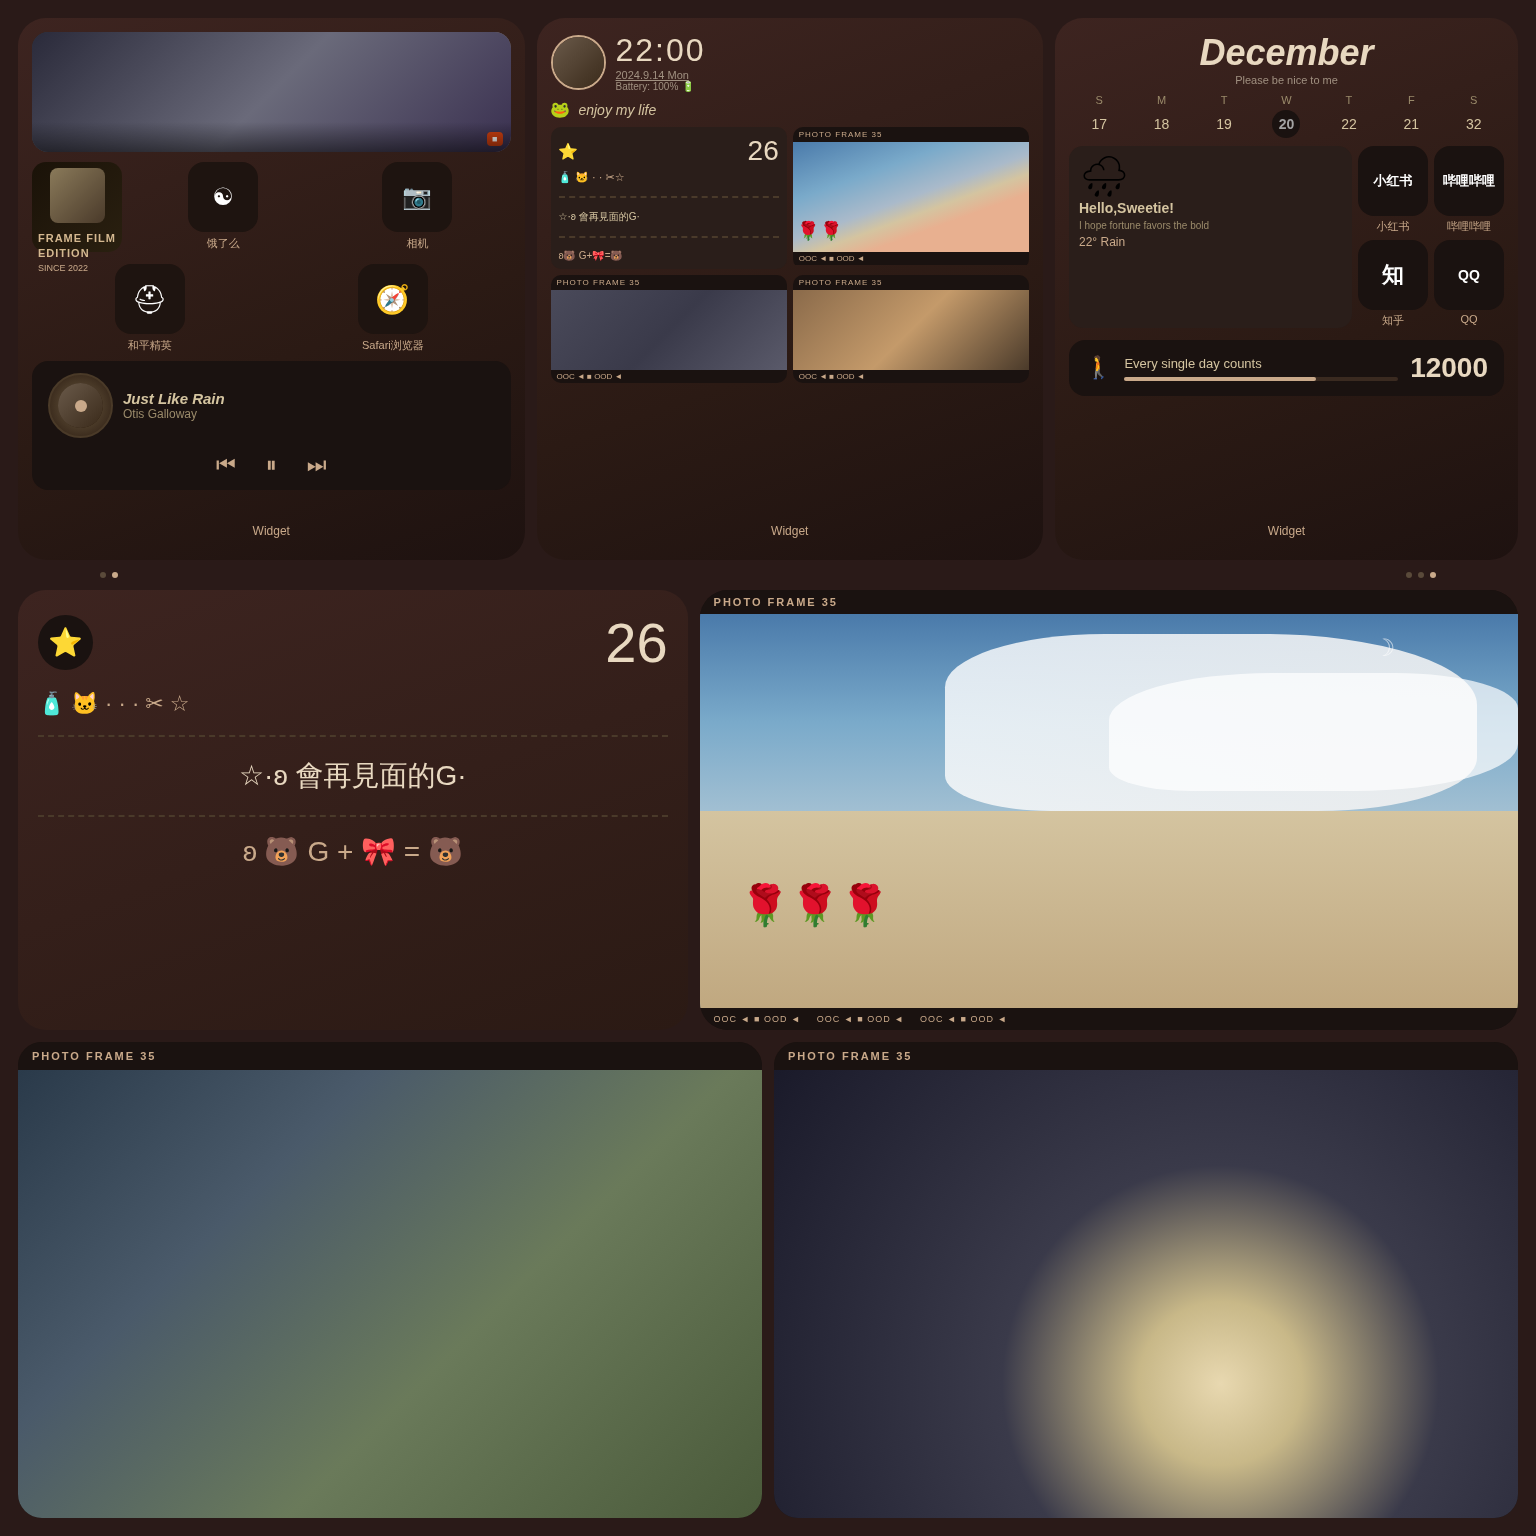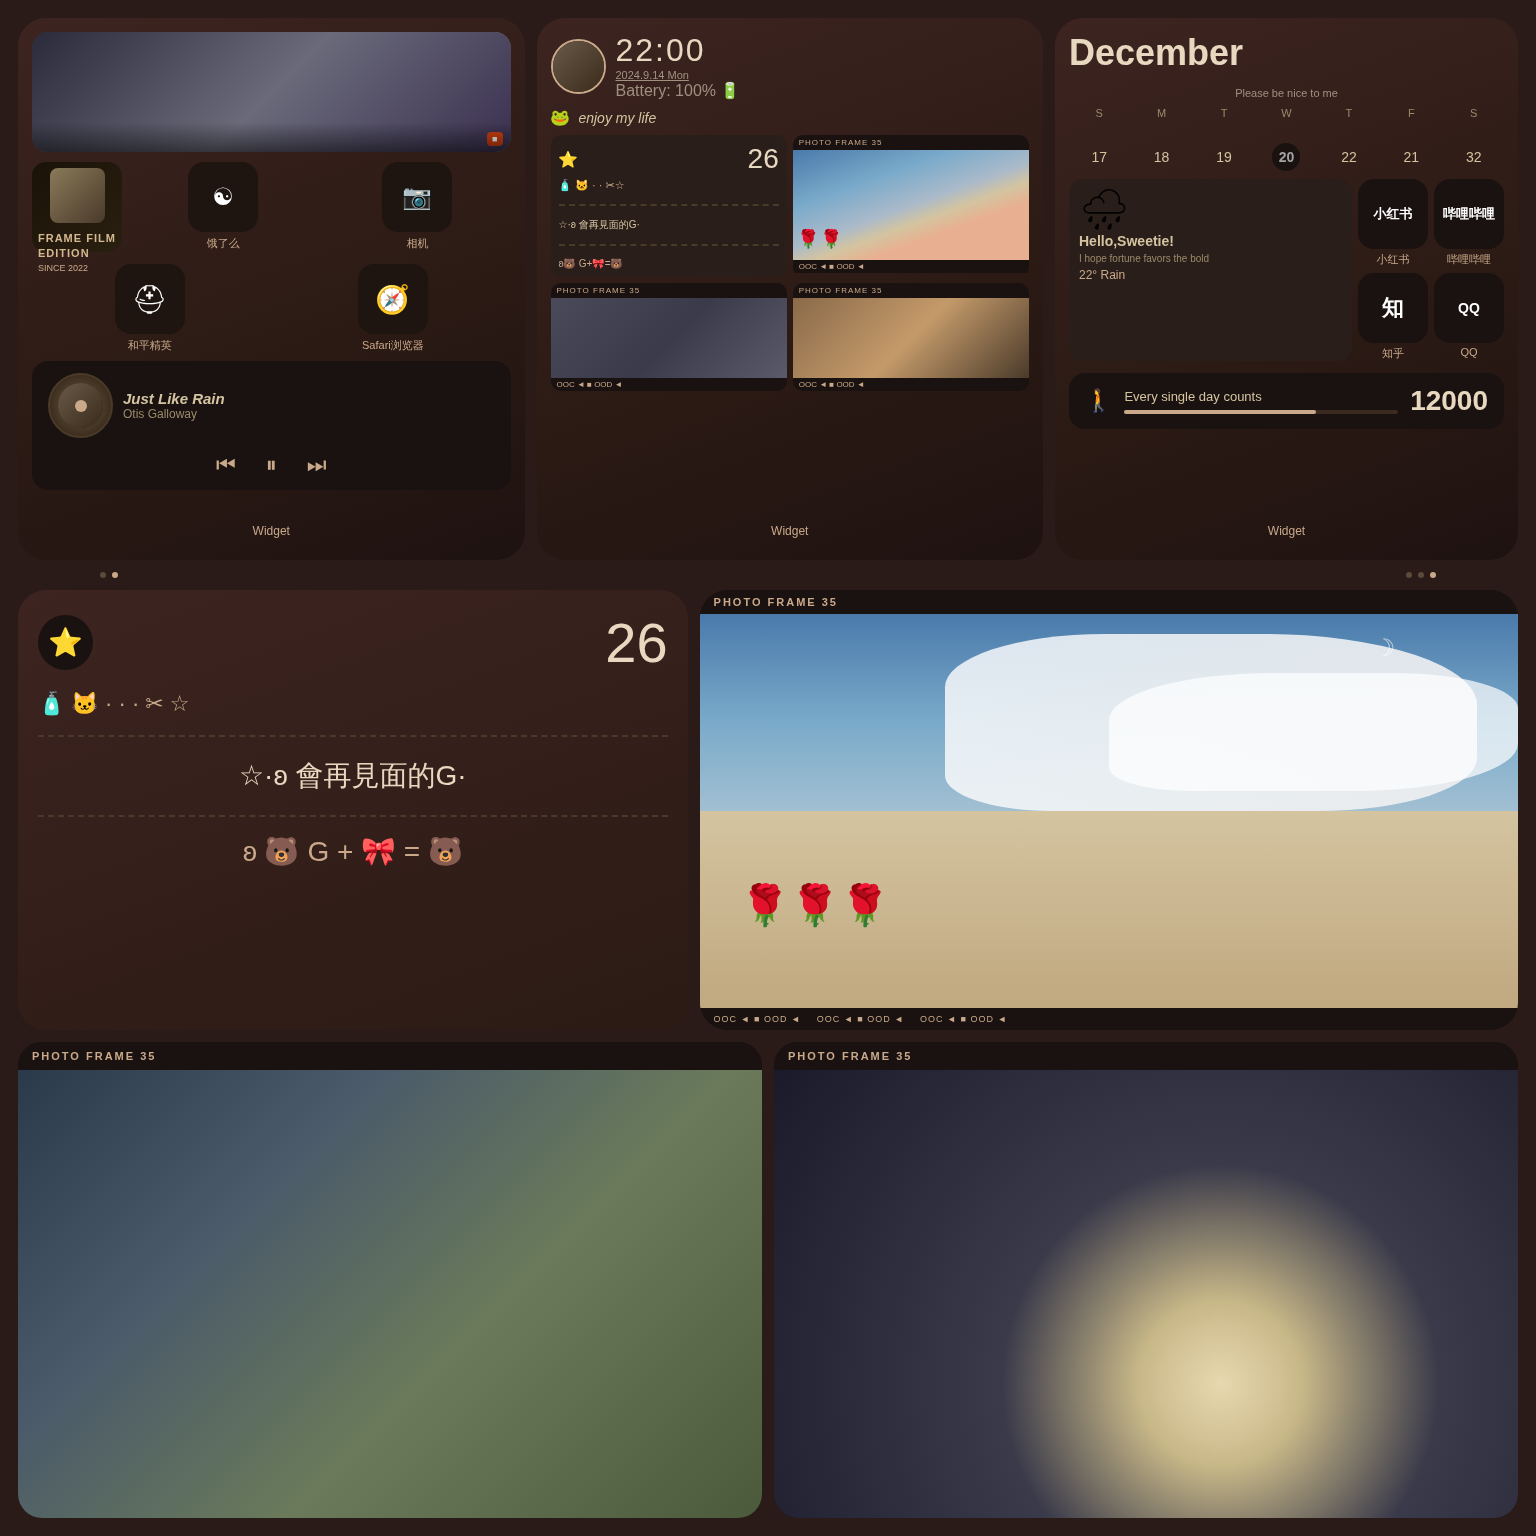--- a/index.html
+++ b/index.html
@@ -204,21 +204,21 @@
       color: #e8d8c0;
       font-weight: 300;
       letter-spacing: 2px;
     }
     .date-line {
       font-size: 11px;
       color: #a09080;
       text-decoration: underline;
     }
     .battery-line {
-      font-size: 16px;
+      font-size: 10px;
       color: #a09080;
       display: flex;
       align-items: center;
       gap: 4px;
     }
     .wishes-box {
       display: flex;
       flex-direction: column;
       gap: 2px;
       margin-bottom: 8px;
@@ -274,22 +274,23 @@
       gap: 3px;
       align-items: center;
     }
 
     
     .panel-3 { flex: 1; }
     .december-title {
       font-size: 36px;
       color: #e8d8c0;
       font-weight: 700;
-      text-align: left;
-      margin-bottom: 13px;
+      text-align: center;
+      margin-bottom: 0;
+      font-style: italic;
     }
     .be-nice {
       text-align: center;
       color: #a09080;
       font-size: 11px;
       margin-bottom: 8px;
     }
     .calendar-header {
       display: grid;
       grid-template-columns: repeat(7, 1fr);
@@ -298,21 +299,20 @@
     }
     .cal-head {
       text-align: center;
       color: #9a8a6a;
       font-size: 11px;
     }
     .calendar-row {
       display: grid;
       grid-template-columns: repeat(7, 1fr);
       gap: 2px;
-      margin-top: 20px;
     }
     .cal-day {
       text-align: center;
       color: #d4c4a0;
       font-size: 14px;
       padding: 4px 0;
       border-radius: 50%;
       width: 28px;
       height: 28px;
       display: flex;

